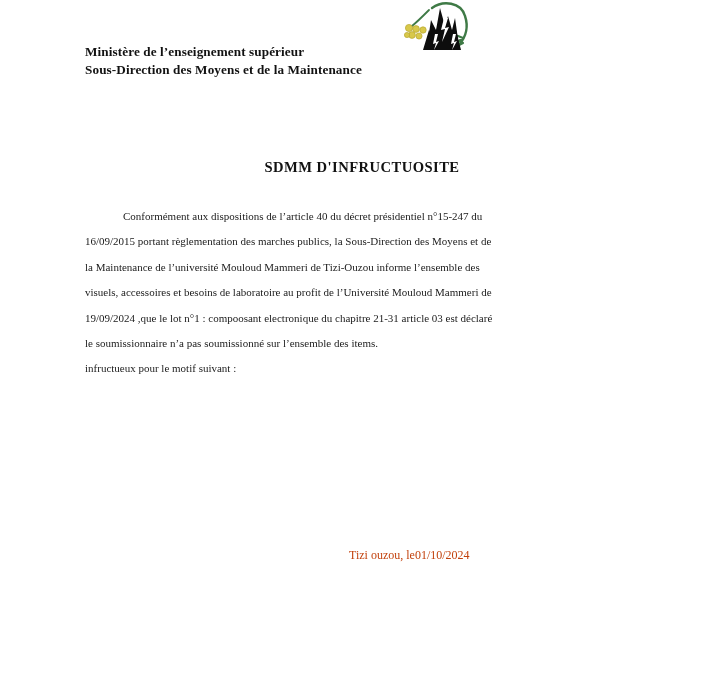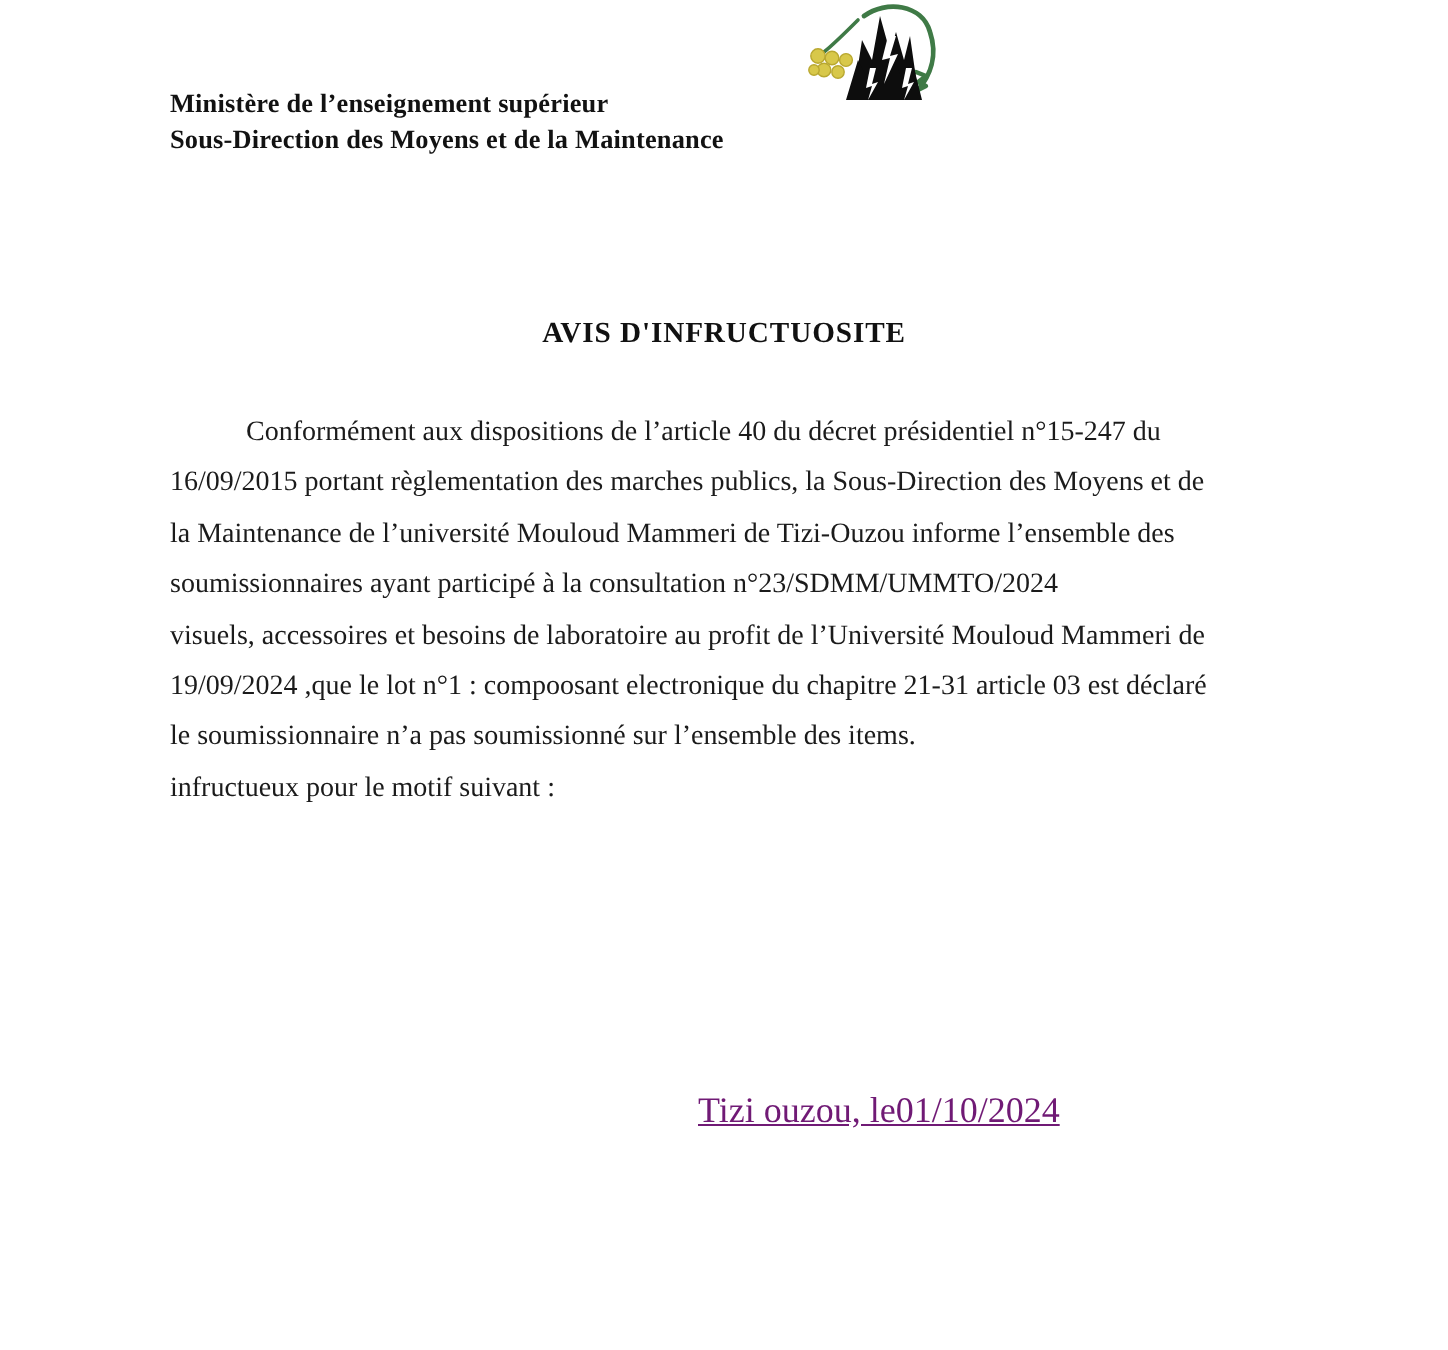--- a/index.html
+++ b/index.html
@@ -88,38 +88,37 @@
 
   
   .body-block {
     position: absolute;
     left: 85px;
     top: 204px;
     width: 560px;
   }
   .body-line {
     font-family: "Liberation Serif", "DejaVu Serif", serif;
-    font-size: 14px;
+    font-size: 11px;
     line-height: 25.4px;
     color: #1b1b1b;
     white-space: nowrap;
   }
   .body-line.indent { text-indent: 38px; }
 
   
   .signature {
     position: absolute;
     left: 349px;
     top: 545px;
     font-family: "Liberation Serif", "DejaVu Serif", serif;
-    font-size: 18px;
+    font-size: 12px;
     line-height: 20px;
-    color: #701a75;
+    color: #c2410c;
     white-space: nowrap;
-    text-decoration: underline;
   }
 </style>
 </head>
 <body>
 
 <div class="page">
 
   <div class="header">
 
     <div class="letterhead-fr">
@@ -149,27 +148,26 @@
 
         <path d="M45 18 L42 30 L46 29 L43 42 L50 27 L46 28 L49 18 Z" fill="#ffffff"></path>
         <path d="M36 34 L34 44 L37 43 L35 50 L40 41 L37 42 L39 34 Z" fill="#ffffff"></path>
         <path d="M54 34 L52 44 L55 43 L53 50 L58 41 L55 42 L57 34 Z" fill="#ffffff"></path>
       </svg>
     </div>
 
 
   </div>
 
-  <div class="doc-title">AVIS D'INFRUCTUOSITE</div>
+  <div class="doc-title">SDMM D'INFRUCTUOSITE</div>
 
   <div class="body-block">
     <div class="body-line indent">Conformément aux dispositions de l’article 40 du décret présidentiel n°15-247 du</div>
     <div class="body-line">16/09/2015 portant règlementation des marches publics, la Sous-Direction des Moyens et de</div>
     <div class="body-line">la Maintenance de l’université Mouloud Mammeri de Tizi-Ouzou informe l’ensemble des</div>
-    <div class="body-line">soumissionnaires ayant participé à la consultation n°23/SDMM/UMMTO/2024</div>
     <div class="body-line">visuels, accessoires et besoins de laboratoire au profit de l’Université Mouloud Mammeri de</div>
     <div class="body-line">19/09/2024 ,que le lot n°1 : compoosant electronique du chapitre 21-31 article 03 est  déclaré</div>
     <div class="body-line">le soumissionnaire n’a pas soumissionné sur l’ensemble des items.</div>
     <div class="body-line">infructueux pour le motif suivant :</div>
   </div>
 
   <div class="signature">Tizi ouzou, le01/10/2024</div>
 
 </div>
 

